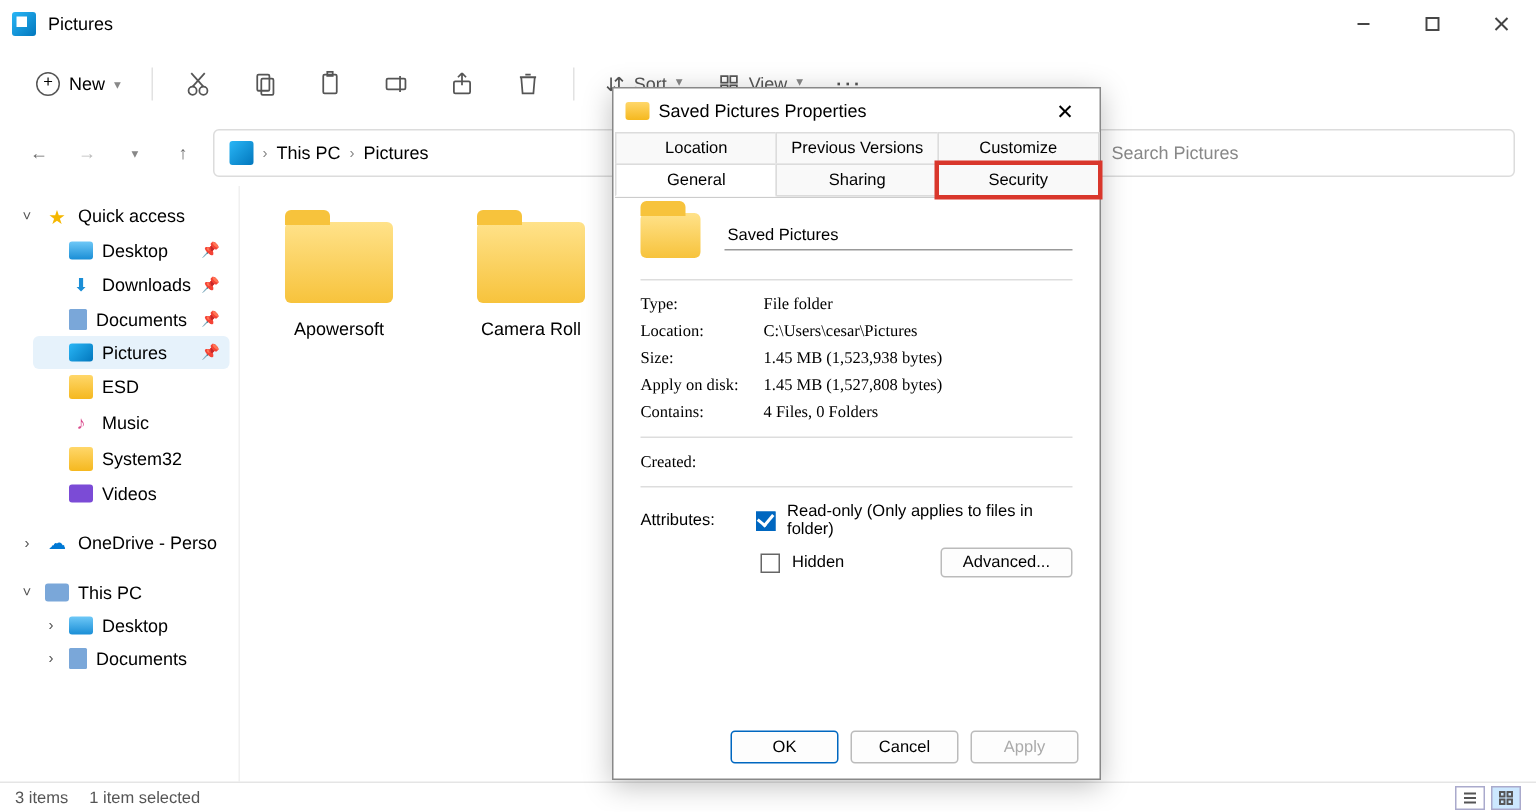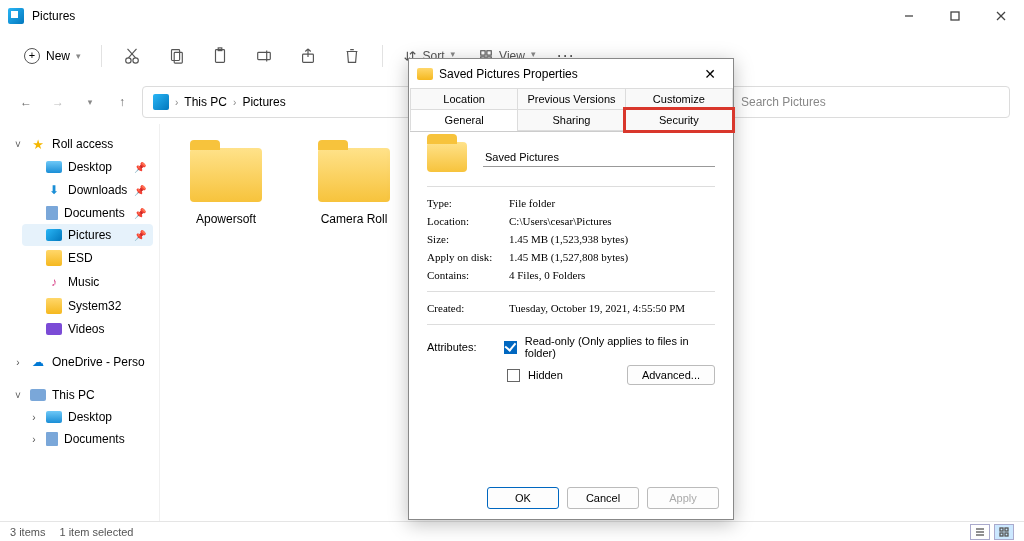--- a/index.html
+++ b/index.html
@@ -200,21 +200,21 @@
   <div class="searchbar">
     <span>Search Pictures</span>
   </div>
 </div>
 
 <div class="main">
   <div class="sidebar">
     <div class="tree-item">
       <span class="tw">˅</span>
       <span class="ico star">★</span>
-      <span>Roll access</span>
+      <span>Quick access</span>
     </div>
     <div class="tree-sub">
       <div class="tree-item">
           <span class="tw"></span>
           <span class="ico" style="background:linear-gradient(#6ec8f7,#1a8ed6);width:16px;height:12px;border-radius:2px;"></span>
           <span>Desktop</span>
           <span class="pin">📌</span>
         </div>
       <div class="tree-item">
           <span class="tw"></span>
@@ -346,21 +346,20 @@
         <span class="k">Apply on disk:</span>
         <span>1.45 MB (1,527,808 bytes)</span>
       </div>
     <div class="kv">
         <span class="k">Contains:</span>
         <span>4 Files, 0 Folders</span>
       </div>
     <div class="sep"></div>
     <div class="kv">
         <span class="k">Created:</span>
-        <span>Tuesday, October 19, 2021, 4:55:50 PM</span>
       </div>
     <div class="sep"></div>
     <div class="attr-row">
       <span class="k" style="width:72px;">Attributes:</span>
       <span class="chk checked"></span>
       <span>Read-only (Only applies to files in folder)</span>
     </div>
     <div class="attr-row">
       <span class="k" style="width:72px;"></span>
       <span class="chk"></span>

